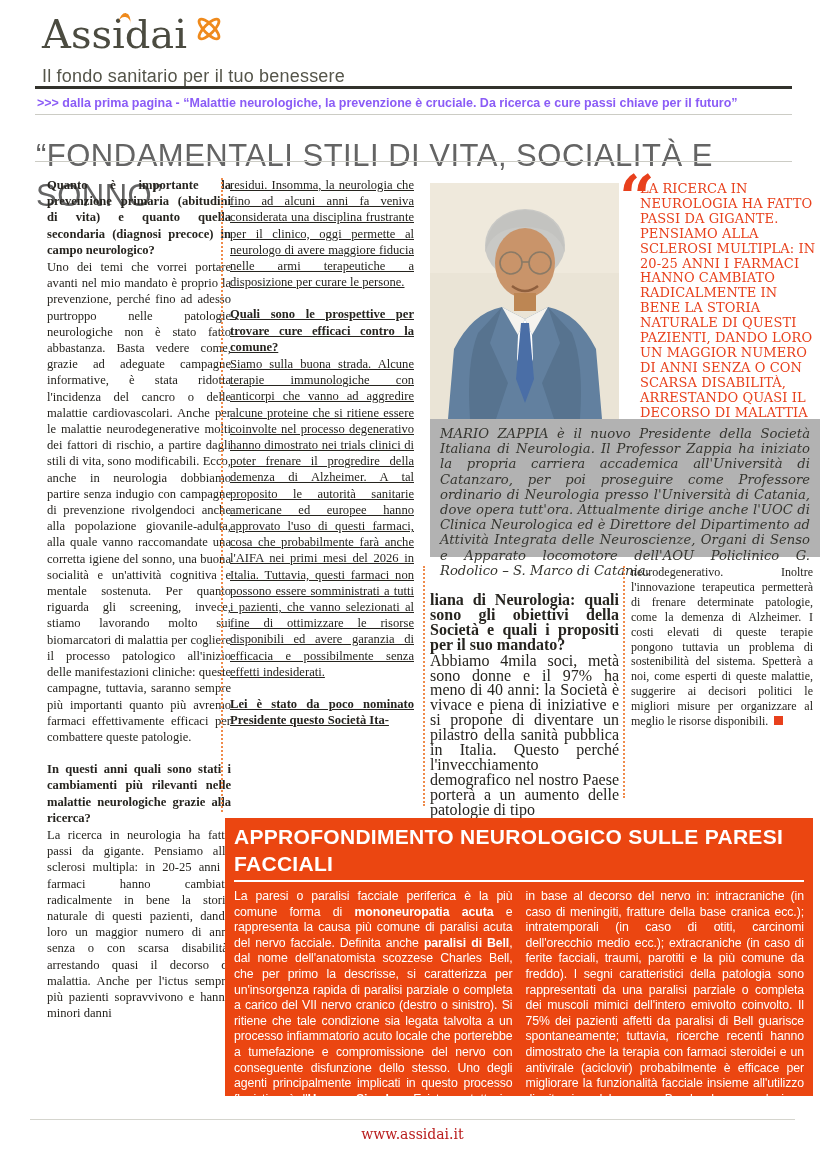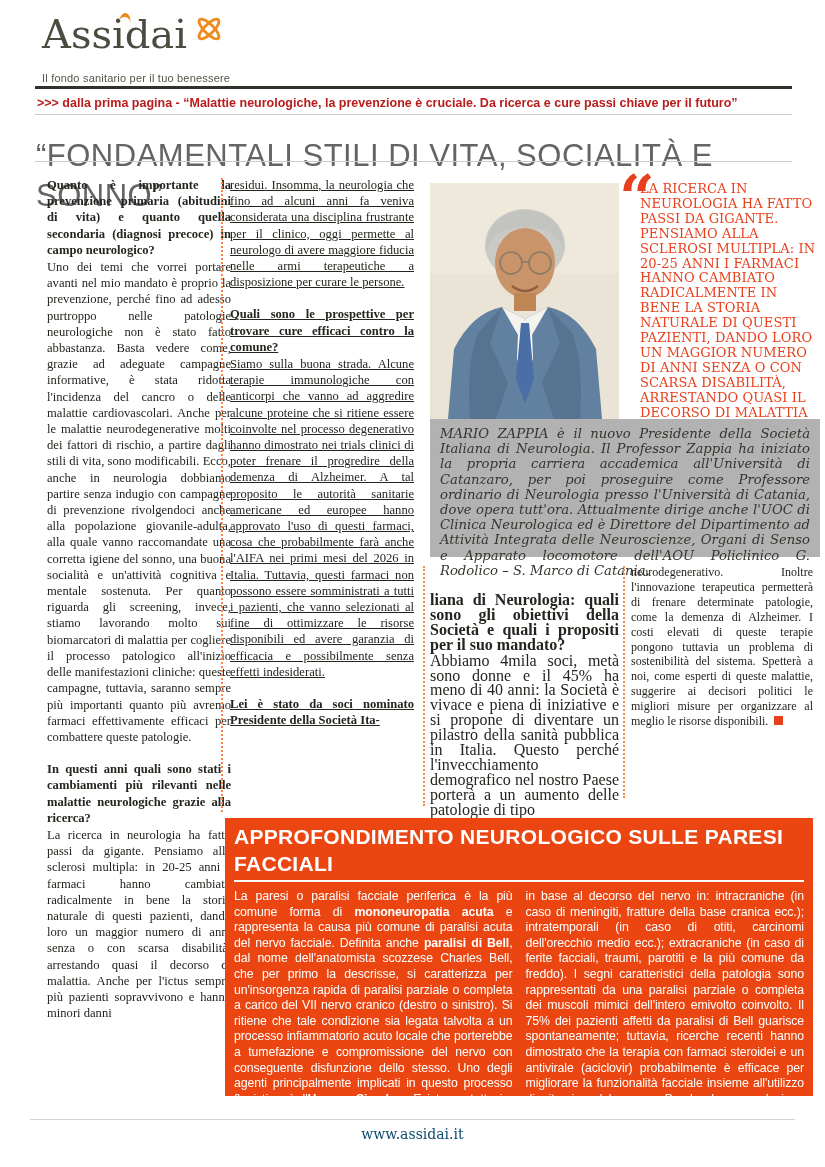--- a/index.html
+++ b/index.html
@@ -6,25 +6,25 @@
   .page{position:relative;width:825px;height:1167px;margin:0 auto;background:#ffffff;
         font-family:"Liberation Serif",serif;overflow:hidden;}
 
   
   .logo-block{position:absolute;left:42px;top:12px;}
   .logo-line{position:relative;display:flex;align-items:center;}
   .logo-text{font-family:"DejaVu Serif",serif;font-size:40px;line-height:44px;color:#4b4b40;letter-spacing:0;}
   .logo-accent{position:absolute;left:77px;top:1px;width:12px;height:9px;
                border-top:4px solid #ef8a1c;border-radius:100% 100% 0 0/160% 160% 0 0;transform:rotate(8deg);}
   .logo-knot{margin-left:5px;margin-bottom:6px;}
-  .tagline{font-family:"Liberation Sans",sans-serif;font-size:11px;color:#55554a;margin-top:16px;letter-spacing:.2px;}
+  .tagline{font-family:"Liberation Sans",sans-serif;font-size:18px;color:#55554a;margin-top:10px;letter-spacing:.2px;}
   .header-rule{position:absolute;left:35px;top:86px;width:757px;height:3px;background:#32322c;}
 
   .kicker{position:absolute;left:37px;top:96px;width:755px;
-          font-family:"Liberation Sans",sans-serif;font-weight:bold;font-size:12.5px;color:#b91c1c;}
+          font-family:"Liberation Sans",sans-serif;font-weight:bold;font-size:12.5px;color:#8b5cf6;}
   .rule{position:absolute;left:35px;width:757px;height:1px;background:#ccccc5;}
   .rule-a{top:114px;} .rule-b{top:161px;}
   .page-title{position:absolute;left:36px;top:136px;width:757px;
               font-family:Liberation Sans, sans-serif;font-size:31px;line-height:40px;color:#646464;letter-spacing:.5px;}
 
   
   .body-col{position:absolute;text-align:justify;color:#26241f;overflow:hidden;}
   .col-1{left:35px;top:177px;width:184px;height:916px;font-size:12.6px;line-height:16.2px;margin-left:12px;}
   .col-2{left:230px;top:177px;width:184px;height:638px;font-size:12.6px;line-height:16.2px;text-decoration:underline;}
   .col-3{left:430px;top:565px;width:189px;height:242px;font-size:16px;line-height:14.9px;margin-top:28px;}
@@ -61,21 +61,21 @@
                  font-size:21px;line-height:27px;color:#ffffff;letter-spacing:.3px;margin:1px 0 3px 0;}
   .feature-rule{height:2px;background:#ffffff;margin:0 0 7px 0;}
   .feature-cols{display:flex;gap:13px;}
   .fcol{flex:1;font-family:"Liberation Sans",sans-serif;font-size:12.3px;line-height:15.6px;
         letter-spacing:-.1px;color:#ffffff;text-align:justify;}
   .fcol .run-b{font-weight:bold;}
 
   
   .footer-rule{position:absolute;left:30px;top:1119px;width:765px;height:1px;background:#d5d5ce;}
   .footer-url{position:absolute;left:0;top:1126px;width:825px;text-align:center;
-              font-family:"DejaVu Serif",serif;font-size:14px;color:#0c4a6e;}
+              font-family:"DejaVu Serif",serif;font-size:14px;color:#b91c1c;}
 </style>
 </head>
 <body>
 
 <div class="page">
 
   <div class="logo-block">
     <div class="logo-line">
       <span class="logo-text">Assidai</span>
       <span class="logo-accent"></span>
@@ -102,21 +102,21 @@
     <p class="a">Uno dei temi che vorrei portare avanti nel mio mandato è proprio la prevenzione, perché fino ad adesso purtroppo nelle patologie neurologiche non è stato fatto abbastanza. Basta vedere come, grazie ad adeguate campagne informative, è stata ridotta l'incidenza del cancro o delle malattie cardiovascolari. Anche per le malattie neurodegenerative molti dei fattori di rischio, a partire dagli stili di vita, sono modificabili. Ecco, anche in neurologia dobbiamo partire senza indugio con campagne di prevenzione rivolgendoci anche alla popolazione giovanile-adulta, alla quale vanno raccomandate una corretta igiene del sonno, una buona socialità e un'attività cognitiva e mentale sostenuta. Per quanto riguarda gli screening, invece, stiamo lavorando molto sui biomarcatori di malattia per cogliere il processo patologico all'inizio delle manifestazioni cliniche: queste campagne, tuttavia, saranno sempre più importanti quanto più avremo farmaci effettivamente efficaci per combattere queste patologie.</p>
     <p class="q later">In questi anni quali sono stati i cambiamenti più rilevanti nelle malattie neurologiche grazie alla ricerca?</p>
     <p class="a">La ricerca in neurologia ha fatto passi da gigante. Pensiamo alla sclerosi multipla: in 20-25 anni i farmaci hanno cambiato radicalmente in bene la storia naturale di questi pazienti, dando loro un maggior numero di anni senza o con scarsa disabilità, arrestando quasi il decorso di malattia. Anche per l'ictus sempre più pazienti sopravvivono e hanno minori danni</p>
   </div>
   <div class="divider div-a"></div>
 
   <div class="body-col col-2">
     <p class="a">residui. Insomma, la neurologia che fino ad alcuni anni fa veniva considerata una disciplina frustrante per il clinico, oggi permette al neurologo di avere maggiore fiducia nelle armi terapeutiche a disposizione per curare le persone.</p>
     <p class="q later">Quali sono le prospettive per trovare cure efficaci contro la comune?</p>
     <p class="a">Siamo sulla buona strada. Alcune terapie immunologiche con anticorpi che vanno ad aggredire alcune proteine che si ritiene essere coinvolte nel processo degenerativo hanno dimostrato nei trials clinici di poter frenare il progredire della demenza di Alzheimer. A tal proposito le autorità sanitarie americane ed europee hanno approvato l'uso di questi farmaci, cosa che probabilmente farà anche l'AIFA nei primi mesi del 2026 in Italia. Tuttavia, questi farmaci non possono essere somministrati a tutti i pazienti, che vanno selezionati al fine di ottimizzare le risorse disponibili ed avere garanzia di efficacia e possibilmente senza effetti indesiderati.</p>
-    <p class="q later">Lei è stato da soci nominato Presidente della Società Ita-</p>
+    <p class="q later">Lei è stato da poco nominato Presidente questo Società Ita-</p>
   </div>
 
   <div class="photo">
     <svg width="189" height="236" viewBox="0 0 189 236">
       <rect x="0" y="0" width="189" height="236" fill="#eae4d6"></rect>
       <rect x="0" y="0" width="189" height="90" fill="#efe9dc"></rect>
       <ellipse cx="95" cy="62" rx="40" ry="36" fill="#c9c9c6"></ellipse>
       <ellipse cx="95" cy="80" rx="30" ry="35" fill="#c9946a"></ellipse>
       <path d="M55,70 Q57,30 95,27 Q133,30 135,70 Q128,44 95,44 Q62,44 55,70 Z" fill="#c3c3c0"></path>
       <circle cx="81" cy="80" r="11" fill="none" stroke="#8a7a66" stroke-width="1.6"></circle>
@@ -136,21 +136,21 @@
 
   <div class="quote">
     <span class="qmark">“</span>
     <div class="qtext">LA RICERCA IN NEUROLOGIA HA FATTO PASSI DA GIGANTE. PENSIAMO ALLA SCLEROSI MULTIPLA: IN 20-25 ANNI I FARMACI HANNO CAMBIATO RADICALMENTE IN BENE LA STORIA NATURALE DI QUESTI PAZIENTI, DANDO LORO UN MAGGIOR NUMERO DI ANNI SENZA O CON SCARSA DISABILITÀ, ARRESTANDO QUASI IL DECORSO DI MALATTIA</div>
   </div>
 
   <div class="caption"><span class="cap-name">MARIO ZAPPIA</span><span> è il nuovo Presidente della Società Italiana di Neurologia. Il Professor Zappia ha iniziato la propria carriera accademica all'Università di Catanzaro, per poi proseguire come Professore ordinario di Neurologia presso l'Università di Catania, dove opera tutt'ora. Attualmente dirige anche l'UOC di Clinica Neurologica ed è Direttore del Dipartimento ad Attività Integrata delle Neuroscienze, Organi di Senso e Apparato locomotore dell'AOU Policlinico G. Rodolico – S. Marco di Catania.</span></div>
 
   <div class="body-col col-3">
     <p class="q">liana di Neurologia: quali sono gli obiettivi della Società e quali i propositi per il suo mandato?</p>
-    <p class="a">Abbiamo 4mila soci, metà sono donne e il 45% ha meno di 40 anni: la Società è vivace e piena di iniziative e si propone di diventare un pilastro della sanità pubblica in Italia. Questo perché l'invecchiamento demografico nel nostro Paese porterà a un aumento delle patologie di tipo</p>
+    <p class="a">Abbiamo 4mila soci, metà sono donne e il 97% ha meno di 40 anni: la Società è vivace e piena di iniziative e si propone di diventare un pilastro della sanità pubblica in Italia. Questo perché l'invecchiamento demografico nel nostro Paese porterà a un aumento delle patologie di tipo</p>
   </div>
   <div class="divider div-b"></div>
   <div class="divider div-c"></div>
   <div class="body-col col-4">
     <p class="a"><span>neurodegenerativo. Inoltre l'innovazione terapeutica permetterà di frenare determinate patologie, come la demenza di Alzheimer. I costi elevati di queste terapie pongono tuttavia un problema di sostenibilità del sistema. Spetterà a noi, come esperti di queste malattie, suggerire ai decisori politici le migliori misure per organizzare al meglio le risorse disponibili.</span><span class="end-marker"></span></p>
   </div>
 
   <div class="feature">
     <div class="feature-title">APPROFONDIMENTO NEUROLOGICO SULLE PARESI FACCIALI</div>
     <div class="feature-rule"></div>

